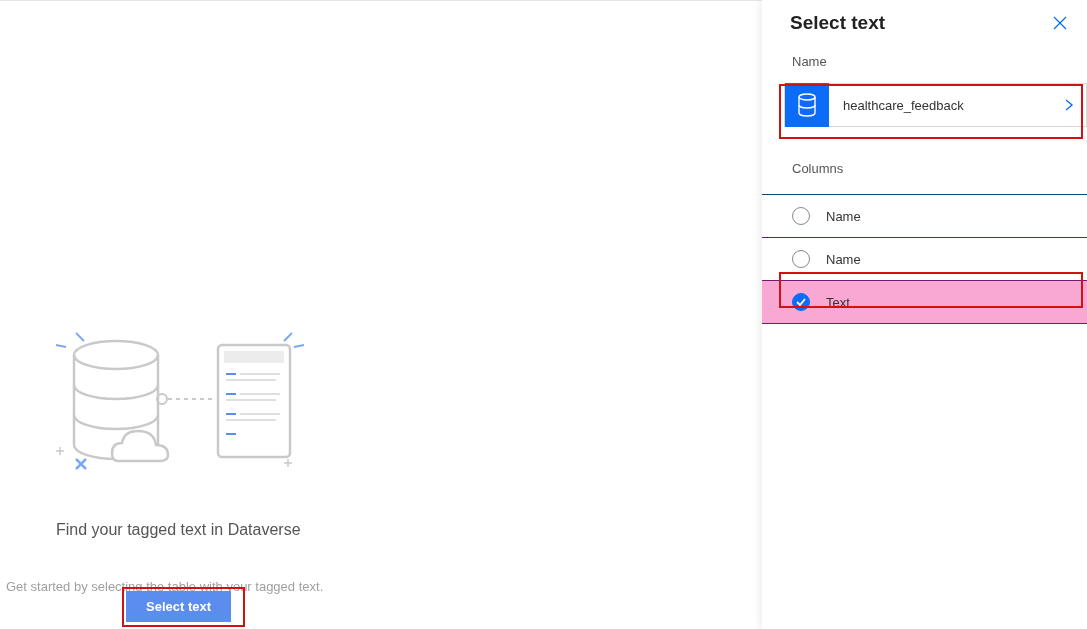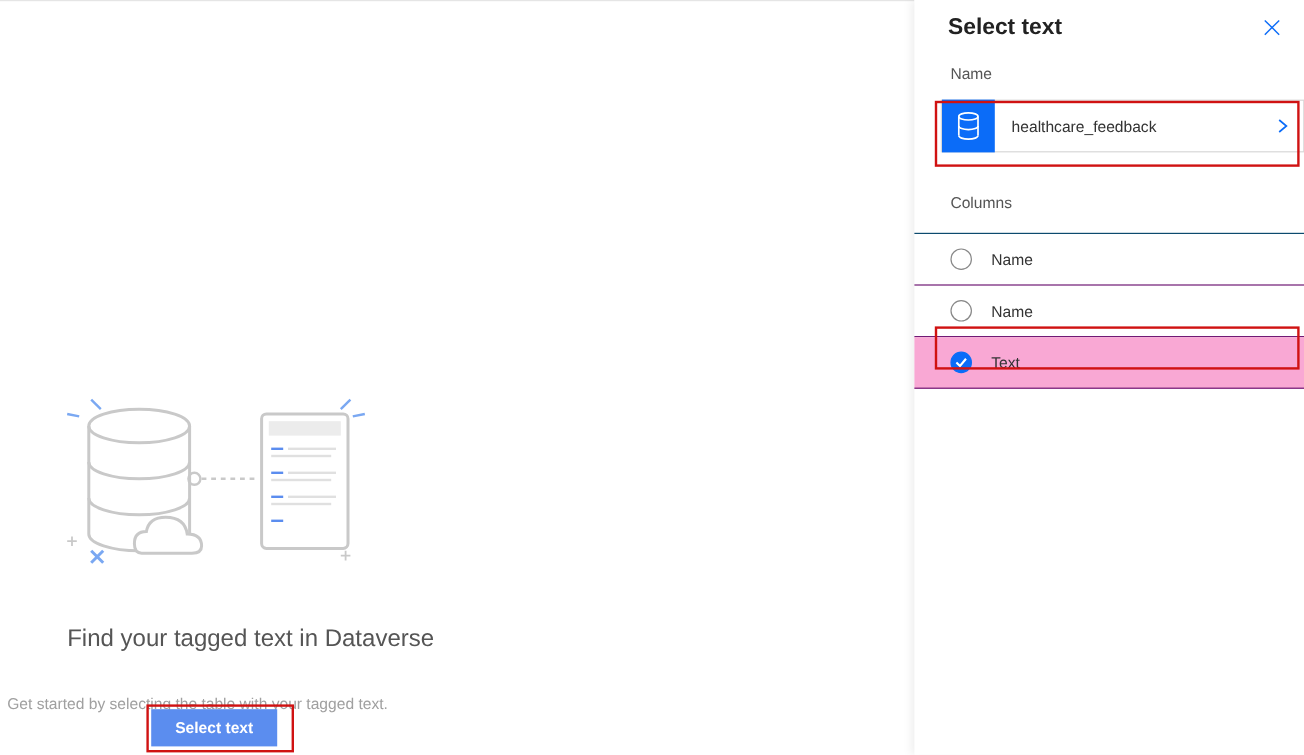--- a/index.html
+++ b/index.html
@@ -32,21 +32,21 @@
       top: 326px;
       left: 40px;
       width: 290px;
       height: 150px;
     }
 
     .main-heading {
       position: absolute;
       top: 520px;
       left: 56px;
-      font-size: 20px;
+      font-size: 16px;
       color: #555;
       font-weight: 400;
     }
 
     .main-subtext {
       position: absolute;
       top: 554px;
       left: 6px;
       font-size: 13px;
       color: #a0a0a0;

